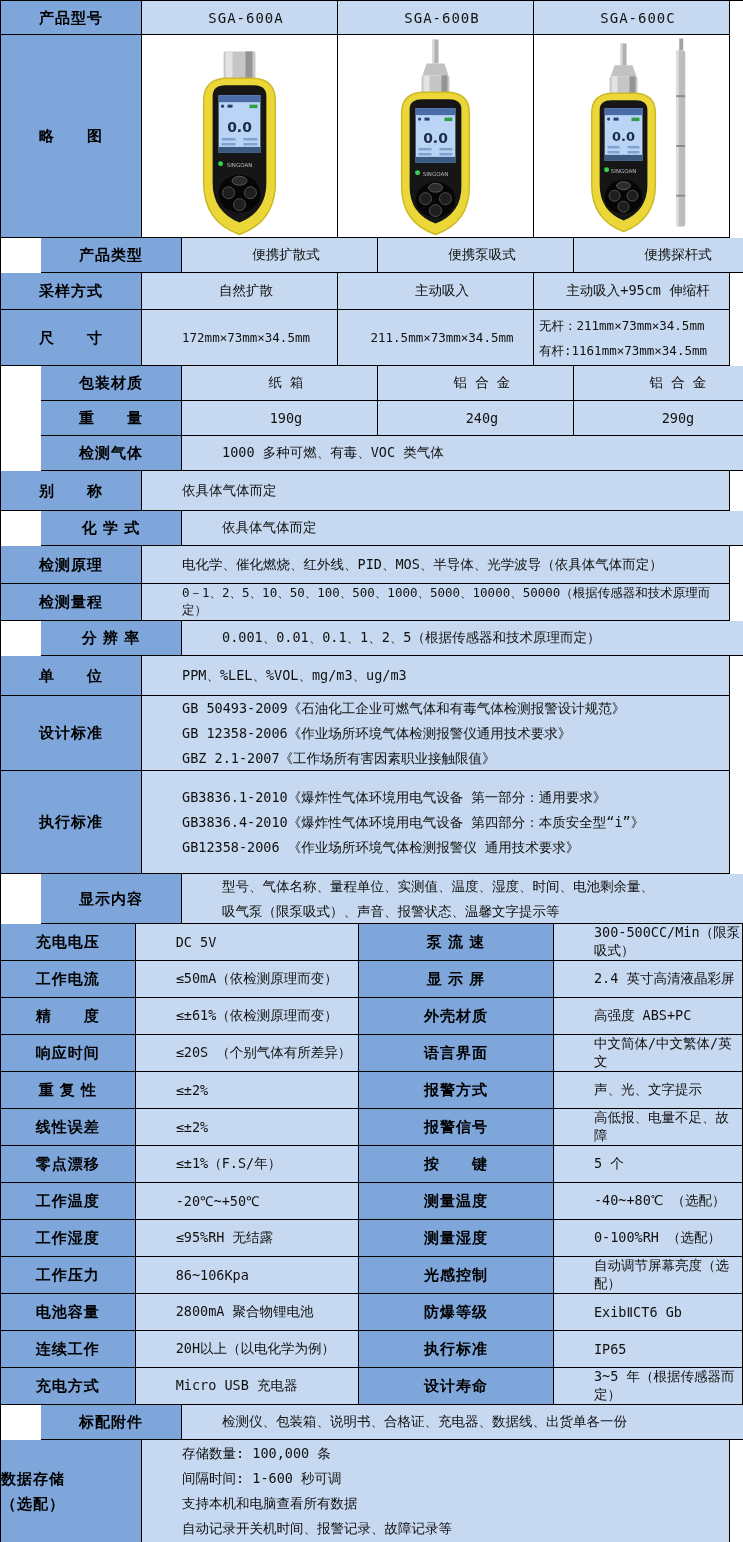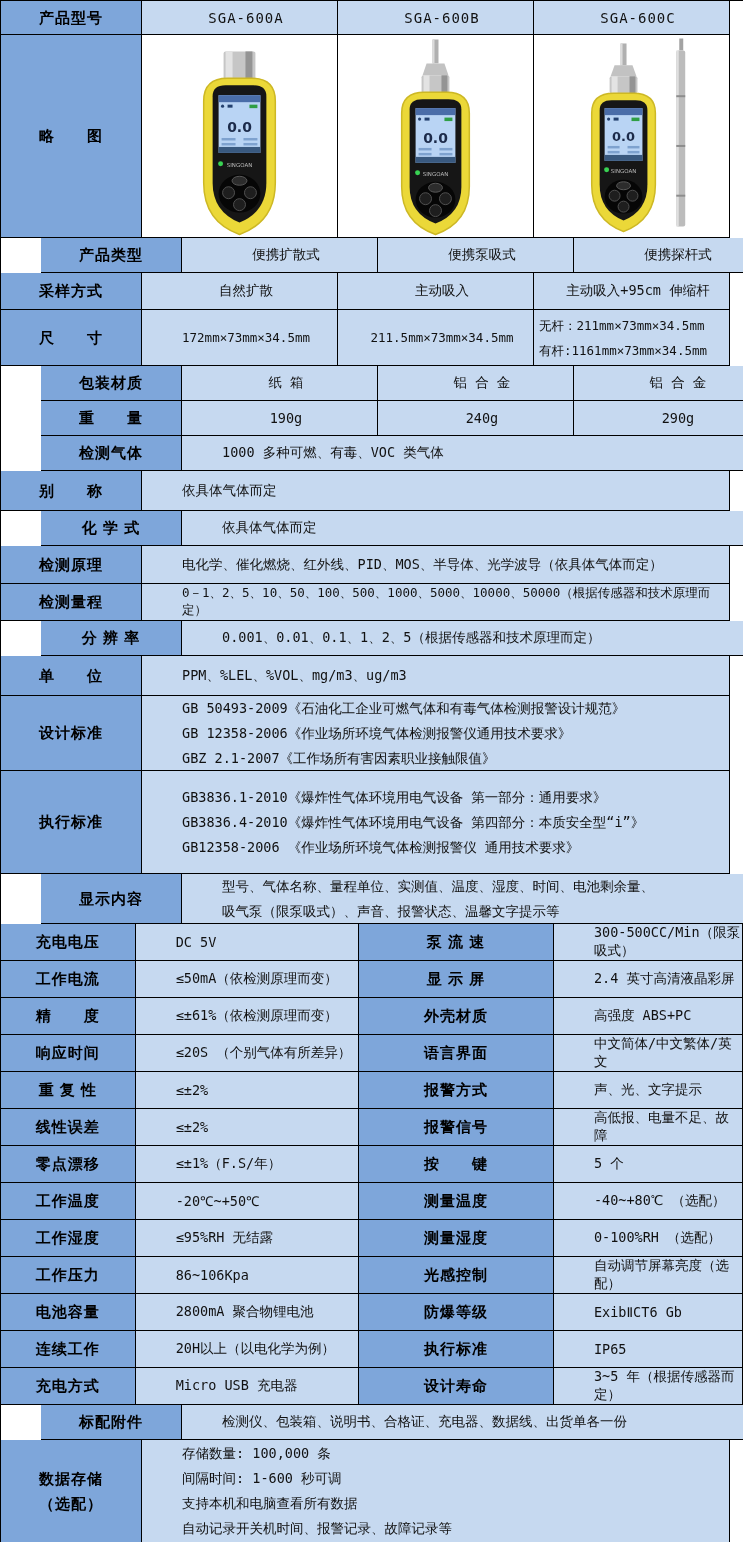--- a/index.html
+++ b/index.html
@@ -354,21 +354,21 @@
     <div class="cell c-h2 hdr">设计寿命</div>
     <div class="cell c-v2 val">3~5 年（根据传感器而定）</div>
   </div>
 
   <div class="row h-35">
     <div class="cell c-label hdr">标配附件</div>
     <div class="cell c-full val">检测仪、包装箱、说明书、合格证、充电器、数据线、出货单各一份</div>
   </div>
 
   <div class="row h-103">
-    <div class="cell c-label hdr multiline" style="align-items:center;">
+    <div class="cell c-label hdr multiline" style="">
       <div>数据存储</div>
       <div>（选配）</div>
     </div>
     <div class="cell c-full val multiline">
       <div>存储数量: 100,000 条</div>
       <div>间隔时间: 1-600 秒可调</div>
       <div>支持本机和电脑查看所有数据</div>
       <div>自动记录开关机时间、报警记录、故障记录等</div>
     </div>
   </div>

